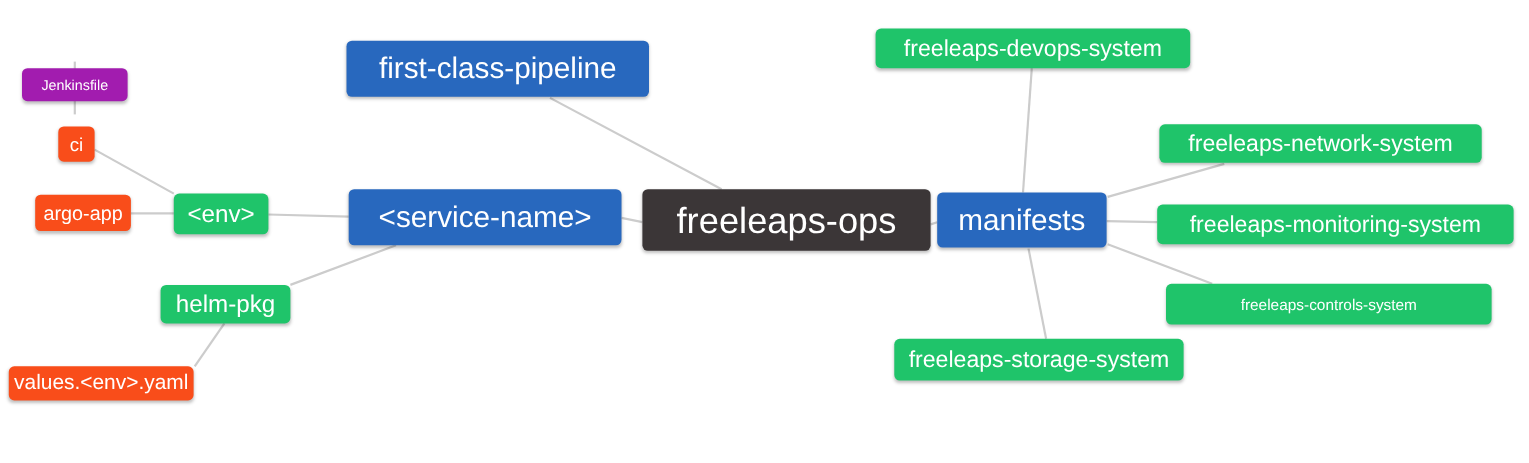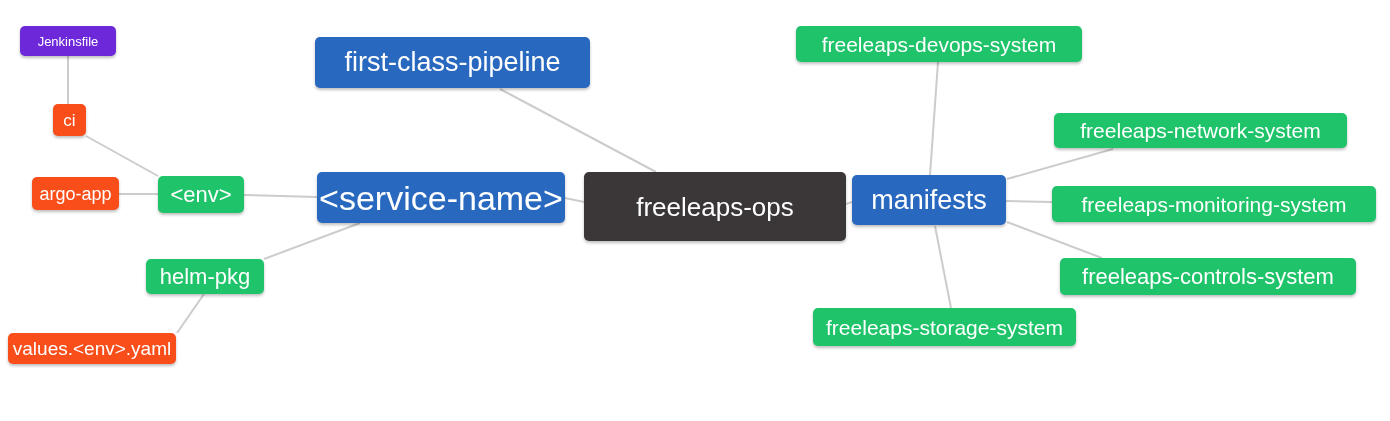--- a/index.html
+++ b/index.html
@@ -40,27 +40,27 @@
     line-height: 1;
   }
   
   .n-jenkinsfile          { left: 20px;   top: 26px;  width: 96px;  height: 30px; font-size: 13px; }
   .n-ci                   { left: 53px;   top: 104px; width: 33px;  height: 32px; font-size: 17px; }
   .n-argo_app             { left: 32px;   top: 177px; width: 87px;  height: 33px; font-size: 18px; }
   .n-env                  { left: 158px;  top: 176px; width: 86px;  height: 37px; font-size: 22px; }
   .n-helm_pkg             { left: 146px;  top: 259px; width: 118px; height: 35px; font-size: 22px; }
   .n-values_env_yaml      { left: 8px;    top: 333px; width: 168px; height: 31px; font-size: 19px; }
   .n-first_class_pipeline { left: 315px;  top: 37px;  width: 275px; height: 51px; font-size: 27px; }
-  .n-service_name         { left: 317px;  top: 172px; width: 248px; height: 51px; font-size: 34px; }
-  .n-freeleaps_ops        { left: 584px;  top: 172px; width: 262px; height: 69px; font-size: 26px; }
+  .n-service_name         { left: 317px;  top: 172px; width: 248px; height: 51px; font-size: 27px; }
+  .n-freeleaps_ops        { left: 584px;  top: 172px; width: 262px; height: 56px; font-size: 33px; }
   .n-manifests            { left: 852px;  top: 175px; width: 154px; height: 50px; font-size: 27px; }
   .n-devops_system        { left: 796px;  top: 26px;  width: 286px; height: 36px; font-size: 21px; }
   .n-network_system       { left: 1054px; top: 113px; width: 293px; height: 35px; font-size: 21px; }
   .n-monitoring_system    { left: 1052px; top: 186px; width: 324px; height: 36px; font-size: 21px; }
-  .n-controls_system      { left: 1060px; top: 258px; width: 296px; height: 37px; font-size: 22px; }
+  .n-controls_system      { left: 1060px; top: 258px; width: 296px; height: 37px; font-size: 14px; }
   .n-storage_system       { left: 813px;  top: 308px; width: 263px; height: 38px; font-size: 21px; }
 </style>
 </head>
 <body>
 
 <div id="canvas" style="background: rgb(255, 255, 255);">
 
   <svg id="edge-layer" width="1390" height="421" viewBox="0 0 1390 421" xmlns="http://www.w3.org/2000/svg">
     <line class="edge" x1="68" y1="56" x2="68" y2="104" stroke="#CCCCCC"></line>
     <line class="edge" x1="86" y1="136" x2="158" y2="176" stroke="#CCCCCC"></line>
@@ -71,22 +71,22 @@
     <line class="edge" x1="500" y1="89" x2="656" y2="172" stroke="#CCCCCC"></line>
     <line class="edge" x1="565" y1="198" x2="584" y2="202" stroke="#CCCCCC"></line>
     <line class="edge" x1="846" y1="204" x2="852" y2="202" stroke="#CCCCCC"></line>
     <line class="edge" x1="938" y1="62" x2="930" y2="175" stroke="#CCCCCC"></line>
     <line class="edge" x1="1007" y1="179" x2="1113" y2="149" stroke="#CCCCCC"></line>
     <line class="edge" x1="1006" y1="201" x2="1052" y2="202" stroke="#CCCCCC"></line>
     <line class="edge" x1="1007" y1="222" x2="1102" y2="258" stroke="#CCCCCC"></line>
     <line class="edge" x1="935" y1="226" x2="951" y2="308" stroke="#CCCCCC"></line>
   </svg>
 
-  <div class="node n-jenkinsfile" style="background: #6d28d9; color: rgb(255, 255, 255);">Jenkinsfile</div>
-  <div class="node n-ci" style="background: rgb(249, 77, 26); color: rgb(255, 255, 255);">ci</div>
+  <div class="node n-jenkinsfile" style="background: #a21caf; color: rgb(255, 255, 255); margin-top: 36px;">Jenkinsfile</div>
+  <div class="node n-ci" style="background: rgb(249, 77, 26); color: rgb(255, 255, 255); margin-top: 11px;">ci</div>
   <div class="node n-argo_app" style="background: rgb(249, 77, 26); color: rgb(255, 255, 255); text-align: center;">argo-app</div>
   <div class="node n-env" style="background: rgb(31, 196, 106); color: rgb(255, 255, 255);">&lt;env&gt;</div>
   <div class="node n-helm_pkg" style="background: rgb(31, 196, 106); color: rgb(255, 255, 255);">helm-pkg</div>
   <div class="node n-values_env_yaml" style="background: rgb(249, 77, 26); color: rgb(255, 255, 255);">values.&lt;env&gt;.yaml</div>
   <div class="node n-first_class_pipeline" style="background: rgb(40, 104, 190); color: rgb(255, 255, 255);">first-class-pipeline</div>
   <div class="node n-service_name" style="background: rgb(40, 104, 190); color: rgb(255, 255, 255);">&lt;service-name&gt;</div>
   <div class="node n-freeleaps_ops" style="background: rgb(59, 54, 55); color: rgb(255, 255, 255);">freeleaps-ops</div>
   <div class="node n-manifests" style="background: rgb(40, 104, 190); color: rgb(255, 255, 255);">manifests</div>
   <div class="node n-network_system" style="background: rgb(31, 196, 106); color: rgb(255, 255, 255);">freeleaps-network-system</div>
   <div class="node n-devops_system" style="background: rgb(31, 196, 106); color: rgb(255, 255, 255);">freeleaps-devops-system</div>

